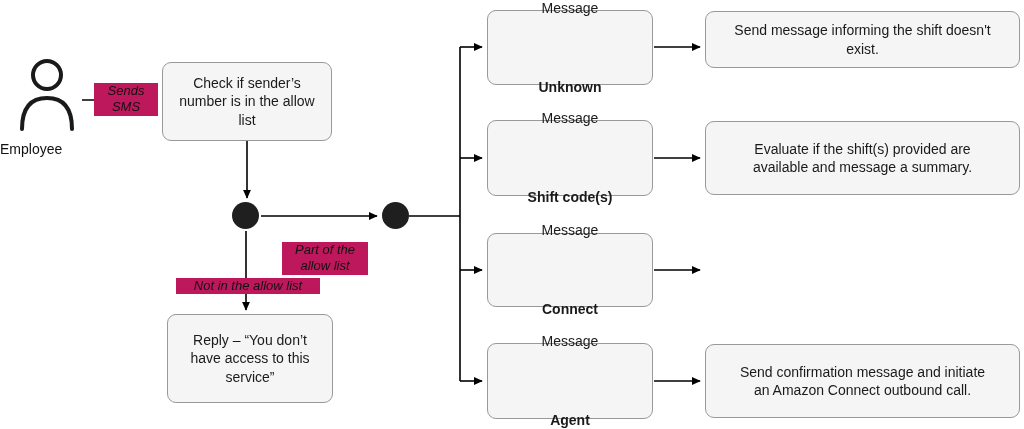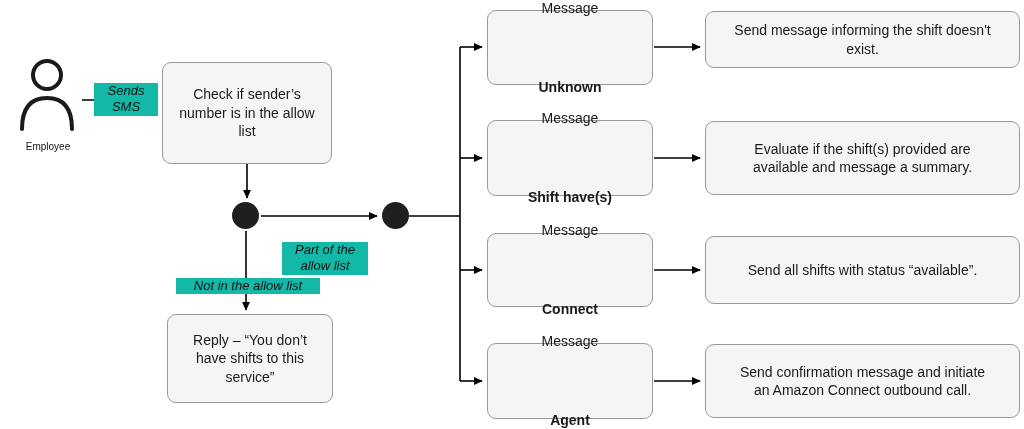--- a/index.html
+++ b/index.html
@@ -27,38 +27,38 @@
     line-height: 1.32;
     padding: 4px 6px;
     box-sizing: border-box;
   }
   .msg-keyword { font-weight: bold; margin-top: 42px; }
   .edge-label {
     position: absolute;
     font-style: italic;
     font-size: 13px;
     color: #111111;
-    background: #14b8a6;
+    background: #be185d;
     white-space: pre-line;
     text-align: center;
     line-height: 1.25;
     padding: 0 2px;
   }
   .circle {
     position: absolute;
     width: 27px;
     height: 27px;
     border-radius: 50%;
     background: #1f1f1f;
   }
   .employee-label {
     position: absolute;
-    font-size: 10px;
+    font-size: 14px;
     color: #111111;
-    text-align: center;
+    text-align: left;
   }
   .employee-icon-wrap { position: absolute; left: 14px; top: 58px; }
 </style>
 </head>
 <body>
 
 <div class="canvas">
 
   <svg class="connectors" xmlns="http://www.w3.org/2000/svg">
     <defs>
@@ -88,57 +88,56 @@
     </svg>
   </div>
   <div class="employee-label" style="left:0px; top:141px; width:96px;">Employee</div>
 
   <div class="edge-label" style="left:94px; top:83px; width:60px;">Sends
 SMS</div>
   <div class="edge-label" style="left:282px; top:196px; width:82px;margin-top:46px;">Part of the
 allow list</div>
   <div class="edge-label" style="left:176px; top:278px; width:140px;">Not in the allow list</div>
 
-  <div class="node" style="left:162px; top:62px; width:170px; height:102px;">Check if sender’s
+  <div class="node" style="left:162px; top:62px; width:170px; height:79px;">Check if sender’s
 number is in the allow
 list</div>
 
   <div class="circle" style="left:232px; top:202px;"></div>
   <div class="circle" style="left:382px; top:202px;"></div>
 
   <div class="node" style="left:167px; top:314px; width:166px; height:89px;">Reply – “You don’t
-have shifts to this
+have access to this
 service”</div>
 
   <div class="node" style="left:487px; top:10px; width:166px; height:75px;">
     <div>
       <div>Message</div>
       <div class="msg-keyword">Unknown</div>
     </div>
   </div>
   <div class="node" style="left:487px; top:120px; width:166px; height:76px;">
     <div>
       <div>Message</div>
-      <div class="msg-keyword">Shift have(s)</div>
+      <div class="msg-keyword">Shift code(s)</div>
     </div>
   </div>
   <div class="node" style="left:487px; top:233px; width:166px; height:74px;">
     <div>
       <div>Message</div>
       <div class="msg-keyword">Connect</div>
     </div>
   </div>
   <div class="node" style="left:487px; top:343px; width:166px; height:76px;">
     <div>
       <div>Message</div>
       <div class="msg-keyword">Agent</div>
     </div>
   </div>
 
   <div class="node" style="left:705px; top:11px; width:315px; height:57px;">Send message informing the shift doesn't
 exist.</div>
   <div class="node" style="left:705px; top:121px; width:315px; height:74px;">Evaluate if the shift(s) provided are
 available and message a summary.</div>
-  <div class="node" style="left:705px; top:236px; width:315px; height:68px;">Send all shifts with status “available”.</div>
   <div class="node" style="left:705px; top:344px; width:315px; height:74px;text-align:center;">Send confirmation message and initiate
 an Amazon Connect outbound call.</div>
 
 </div>
 
 </body></html>

